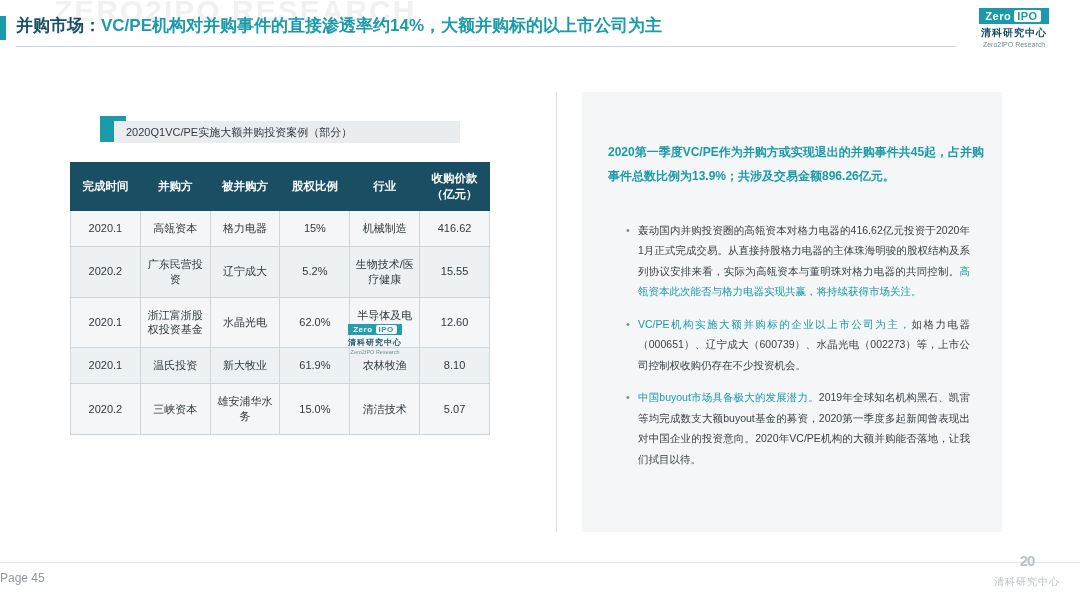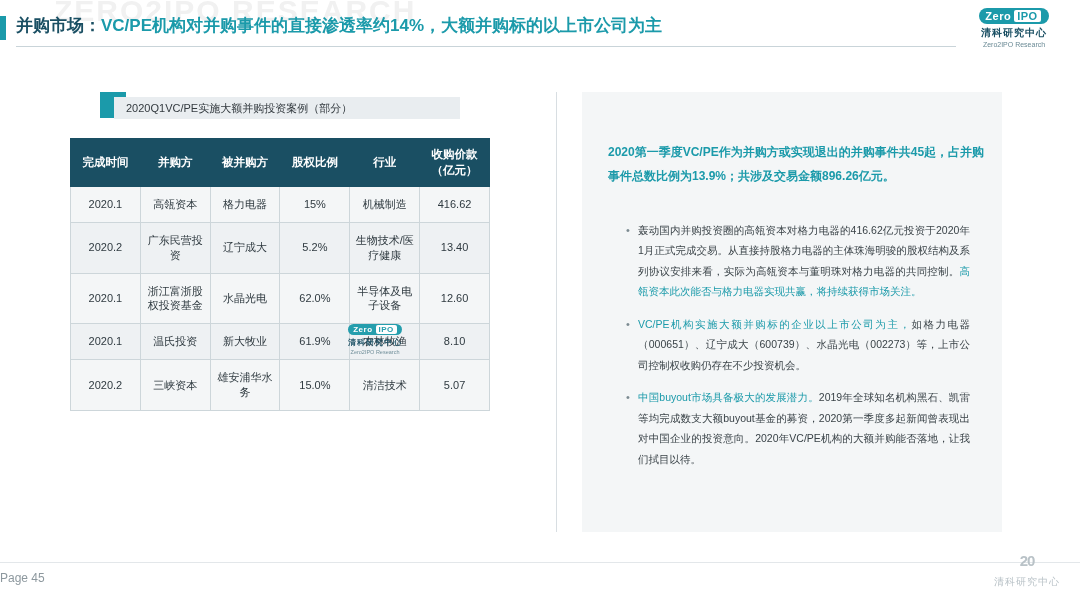--- a/index.html
+++ b/index.html
@@ -71,21 +71,21 @@
     text-align: center;
     z-index: 3;
   }
   .logo-badge {
     display: inline-block;
     background: #1b9aaa;
     color: #ffffff;
     font-size: 11px;
     font-weight: bold;
     padding: 2px 8px 2px 6px;
-    border-radius: 8px;
+    border-radius: 0;
     letter-spacing: 0.5px;
   }
   .logo-badge .w {
     background: #ffffff;
     color: #1b9aaa;
     padding: 0 3px;
     border-radius: 2px;
     margin-left: 3px;
   }
   .logo-cn {
@@ -97,21 +97,21 @@
   }
   .logo-en {
     font-size: 7px;
     color: #6a8a95;
     margin-top: 1px;
   }
   
   .left-panel {
     position: absolute;
     left: 70px;
-    top: 92px;
+    top: 116px;
     width: 460px;
     z-index: 2;
   }
   .table-caption-wrap {
     position: relative;
     height: 34px;
   }
   .caption-square {
     position: absolute;
     left: 30px;
@@ -331,21 +331,21 @@
         <td>15%</td>
         <td>机械制造</td>
         <td>416.62</td>
       </tr>
       <tr class="odd">
         <td>2020.2</td>
         <td>广东民营投资</td>
         <td>辽宁成大</td>
         <td>5.2%</td>
         <td>生物技术/医疗健康</td>
-        <td>13.40</td>
+        <td>15.55</td>
       </tr>
       <tr>
         <td>2020.1</td>
         <td>浙江富浙股权投资基金</td>
         <td>水晶光电</td>
         <td>62.0%</td>
         <td>半导体及电子设备</td>
         <td>12.60</td>
       </tr>
       <tr class="odd">

